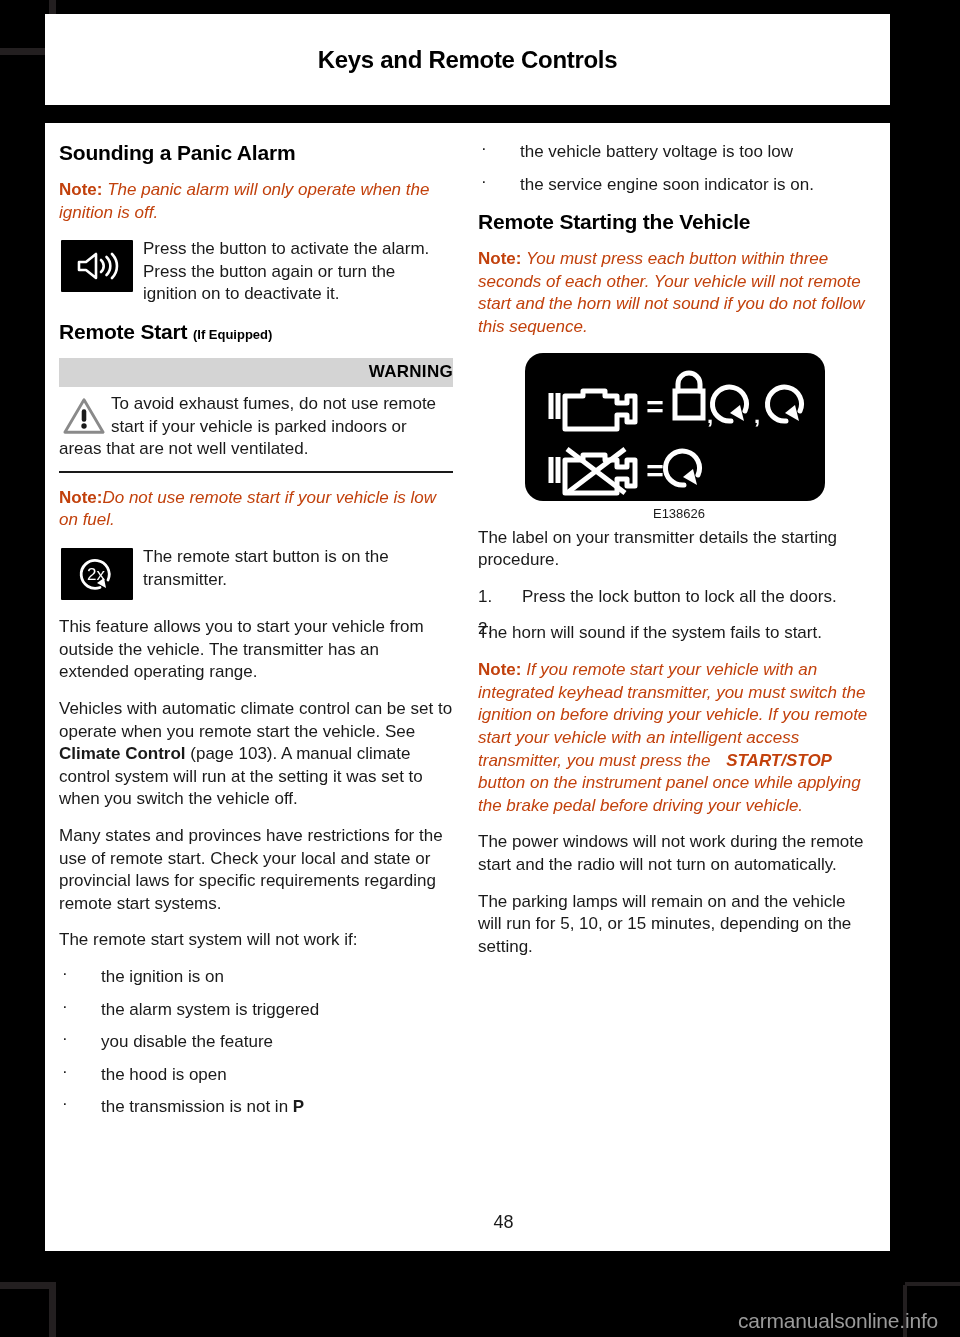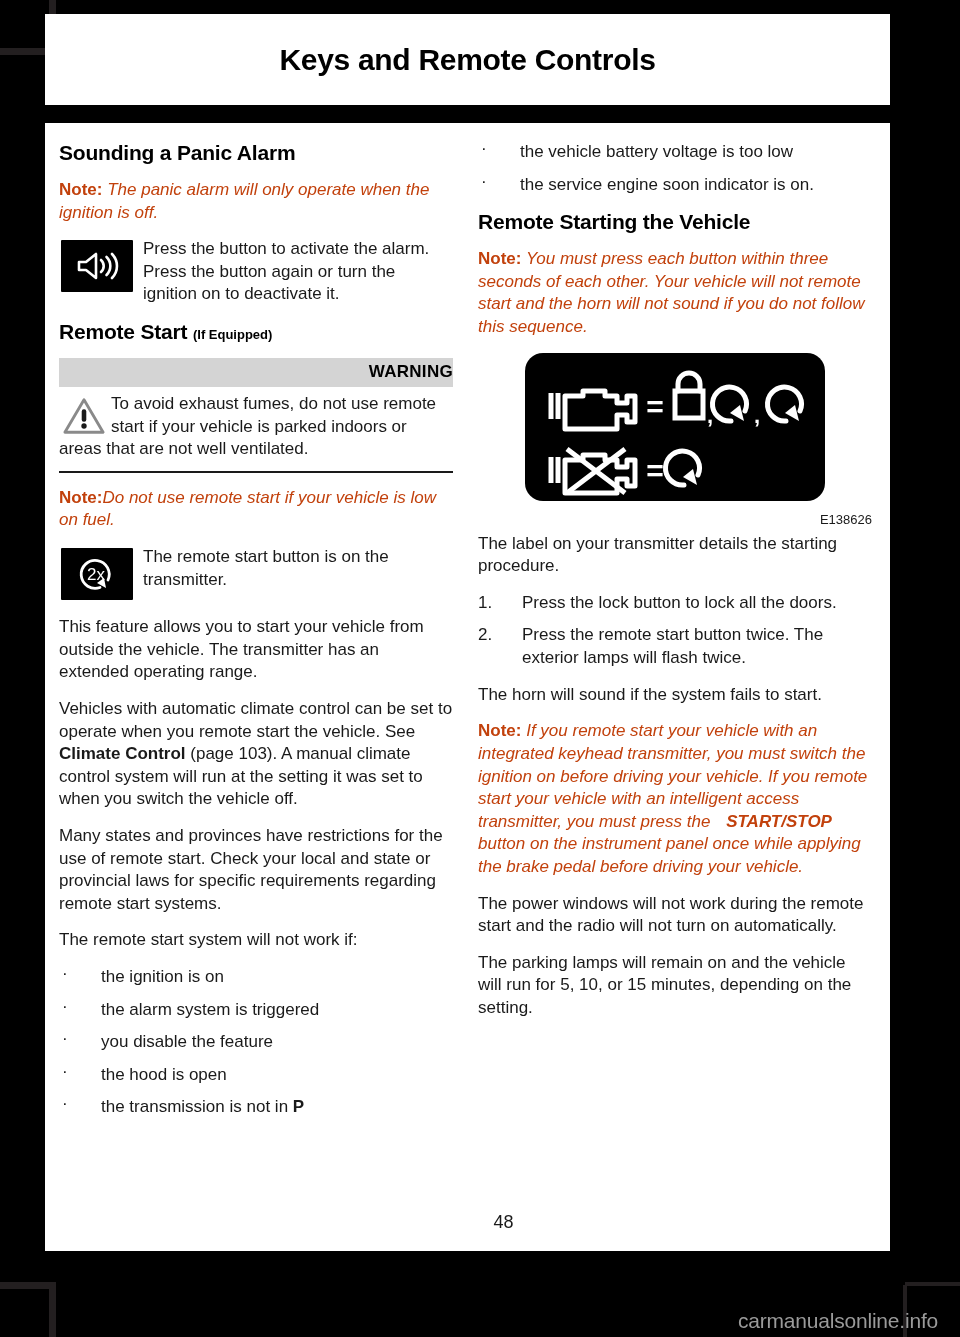--- a/index.html
+++ b/index.html
@@ -20,21 +20,21 @@
   #cm-br-v{left:903px;top:1285px;width:4px;height:52px;}
   #cm-br-h{left:905px;top:1282px;width:55px;height:4px;}
 
   
   .header-band{
     position:absolute;left:45px;top:14px;width:845px;height:91px;
     background:#fff;
     display:flex;align-items:center;justify-content:center;
   }
   .header-title{
-    font-size:30px;font-weight:bold;color:#000;
+    font-size:24px;font-weight:bold;color:#000;
     letter-spacing:-0.3px;
   }
 
   
   .page-body{
     position:absolute;left:45px;top:123px;width:845px;height:1128px;
     background:#fff;
     box-sizing:border-box;
     padding:18px 18px 0 14px;
   }
@@ -88,21 +88,21 @@
     position:relative;padding-left:44px;margin-bottom:10px;
   }
   ol.num li .ncount{position:absolute;left:0;top:0;}
 
   
   .figure{margin:0 0 6px 0;text-align:center;}
   .figbox{
     display:inline-block;background:#000;border-radius:18px;
     width:300px;height:148px;position:relative;
   }
-  .figcap{font-size:13px;color:#1a1a1a;text-align:right;margin-top:7px;padding-left:8px;}
+  .figcap{font-size:13px;color:#1a1a1a;text-align:center;margin-top:1px;padding-left:8px;}
 
   
   .pagenum{
     position:absolute;left:0;bottom:18px;width:100%;
     text-align:center;font-size:18px;color:#1a1a1a;padding-left:36px;
   }
 
   
   .watermark{
     position:absolute;right:22px;bottom:4px;
@@ -241,21 +241,21 @@
         </svg>
       </div>
       <div class="figcap">E138626</div>
     </div>
 
     <p class="p">The label on your transmitter details the starting procedure.</p>
 
 
     <ol class="num">
       <li><span class="ncount">1.</span><span>Press the lock button to lock all the doors.</span></li>
-      <li><span class="ncount">2.</span><span>Press the remote start button twice. The exterior lamps will flash twice.</span></li>
+      <li><span class="ncount">2.</span></li>
     </ol>
 
     <p class="p">The horn will sound if the system fails to start.</p>
 
     <p class="note"><b>Note:</b> <span>If you remote start your vehicle with an integrated keyhead transmitter, you must switch the ignition on before driving your vehicle. If you remote start your vehicle with an intelligent access transmitter, you must press the </span><span class="inlineb">START/STOP</span><span> button on the instrument panel once while applying the brake pedal before driving your vehicle.</span></p>
 
     <p class="p">The power windows will not work during the remote start and the radio will not turn on automatically.</p>
 
     <p class="p">The parking lamps will remain on and the vehicle will run for 5, 10, or 15 minutes, depending on the setting.</p>
 

